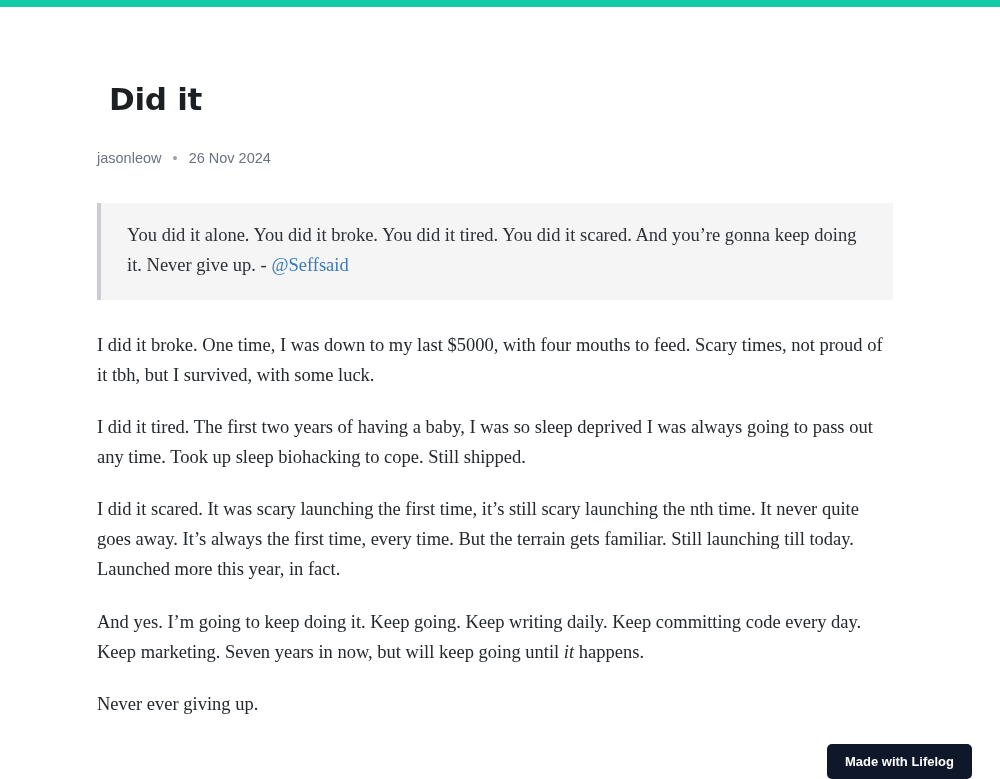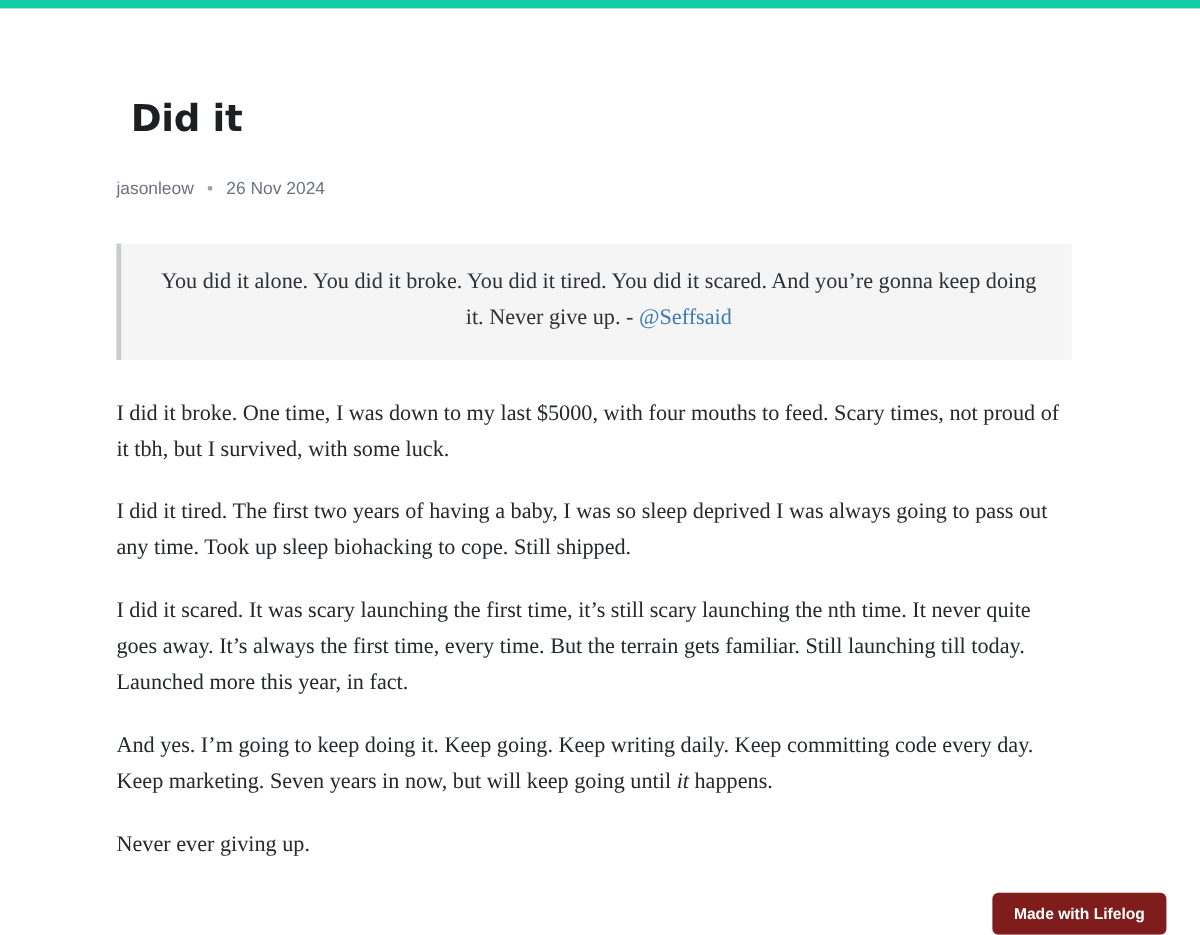--- a/index.html
+++ b/index.html
@@ -49,21 +49,20 @@
     margin: 0 7px;
     color: #9aa1a9;
   }
   blockquote.pull-quote {
     margin: 35px 0 0 0;
     background: #f5f5f5;
     border-left: 4px solid #c9cdd1;
     padding: 18px 22px 19px 26px;
     box-sizing: border-box;
     width: 796px;
-    text-align: center;
   }
   blockquote.pull-quote p {
     margin: 0;
     font-family: "Liberation Serif", serif;
     font-size: 18.5px;
     line-height: 1.62;
     color: #2c3136;
   }
   .quote-link {
     color: #3b7bb5;
@@ -79,21 +78,21 @@
     max-width: 795px;
   }
   .body-text p:first-child {
     padding-top: 30px;
   }
   em { font-style: italic; }
   .badge {
     position: absolute;
     right: 28px;
     bottom: 12px;
-    background: #7f1d1d;
+    background: #0f172a;
     color: #ffffff;
     font-family: "Liberation Sans", sans-serif;
     font-size: 13px;
     font-weight: 600;
     padding: 11px 18px;
     border-radius: 5px;
     text-decoration: none;
     display: inline-block;
     line-height: 1;
     box-shadow: 0 1px 2px rgba(0,0,0,0.08);

